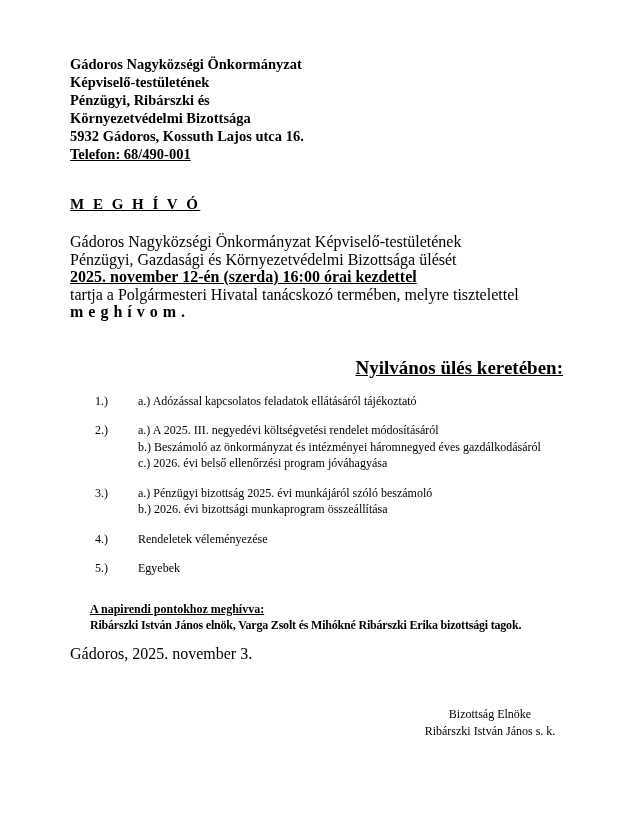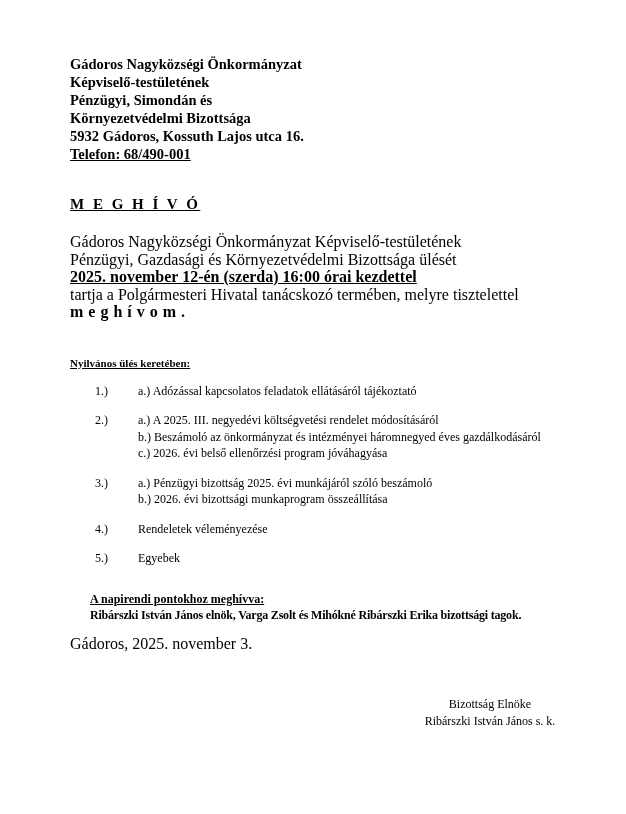--- a/index.html
+++ b/index.html
@@ -48,23 +48,24 @@
     font-weight: bold;
     text-decoration: underline;
   }
   .intro .meghivom {
     font-weight: bold;
     letter-spacing: 0.5px;
   }
   
   .agenda-heading {
     margin-top: 36px;
-    font-size: 11px;
+    font-size: 19px;
     font-weight: bold;
     text-decoration: underline;
+    text-align: right;
   }
   .agenda {
     margin-top: 14px;
     font-size: 12px;
     line-height: 16.5px;
   }
   .agenda-item {
     display: flex;
     margin-bottom: 13px;
   }
@@ -110,21 +111,21 @@
   }
 </style>
 </head>
 <body>
 
 <div class="page">
 
   <div class="letterhead">
     <div>Gádoros Nagyközségi Önkormányzat</div>
     <div>Képviselő-testületének</div>
-    <div>Pénzügyi, Simondán és</div>
+    <div>Pénzügyi, Ribárszki és</div>
     <div>Környezetvédelmi Bizottsága</div>
     <div>5932 Gádoros, Kossuth Lajos utca 16.</div>
     <div class="phone">Telefon: 68/490-001</div>
   </div>
 
   <div class="title">
     <span class="title-text">M E G H Í V Ó</span>
   </div>
 
   <div class="intro">

